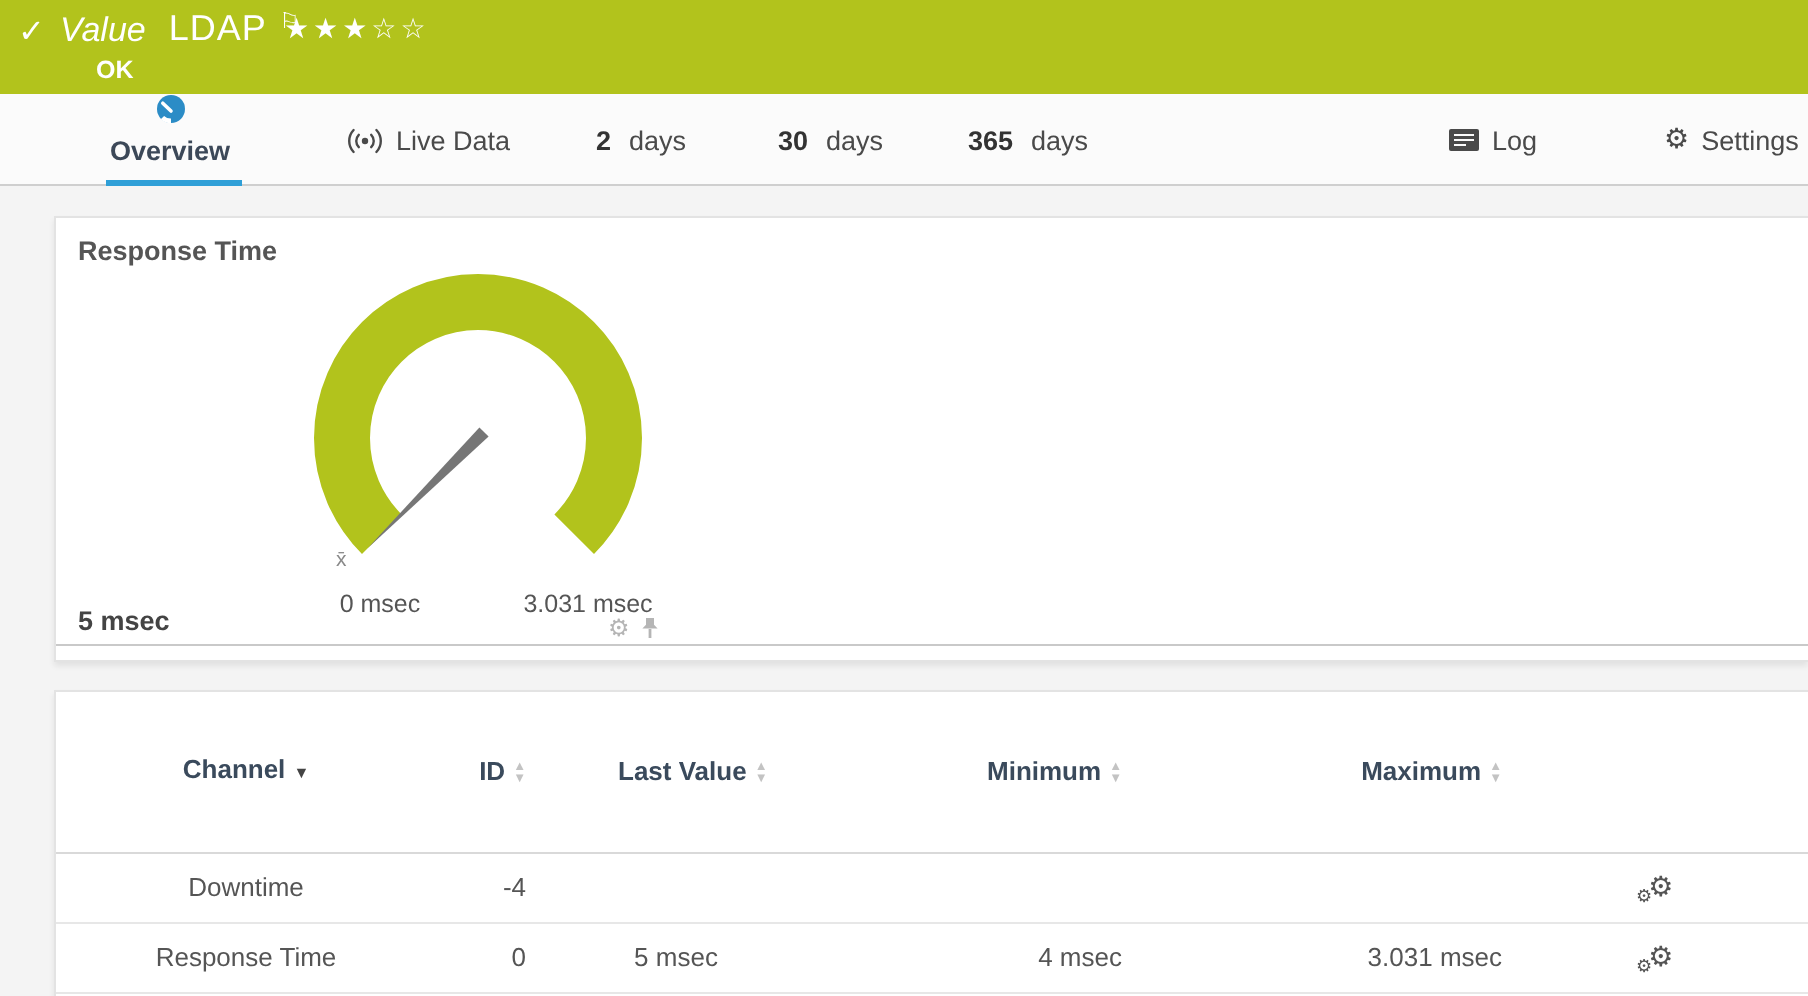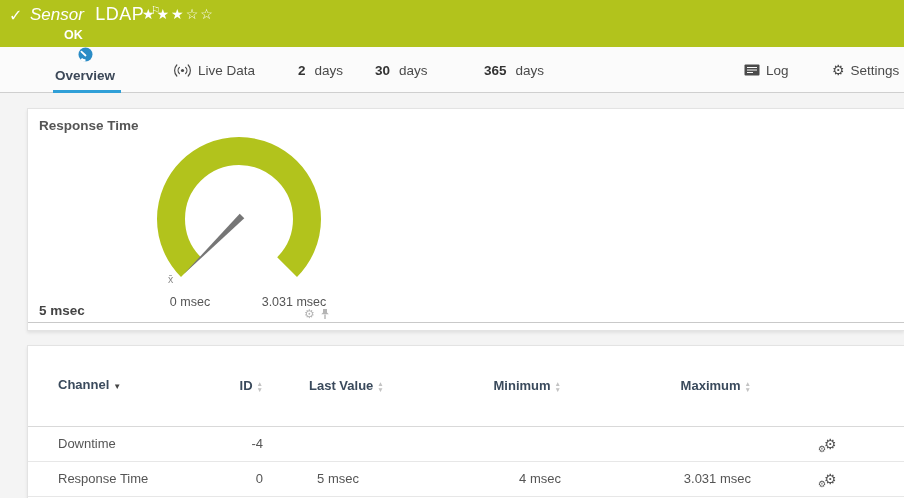--- a/index.html
+++ b/index.html
@@ -15,43 +15,43 @@
   .statusbar {
     position: absolute; top: 0; left: 0; width: 904px; height: 47px;
     background: #b2c31c; color: #fff;
   }
   .statusbar .check { position: absolute; left: 9px; top: 6px; font-size: 16px; font-weight: bold; }
   .statusbar .titleline { position: absolute; left: 30px; top: 4px; white-space: nowrap; }
   .statusbar .type { font-style: italic; font-size: 17px; font-weight: 400; }
   .statusbar .name { font-size: 18px; font-weight: 400; margin-left: 7px; letter-spacing: .5px; }
   .statusbar .flag { font-size: 11px; vertical-align: super; margin-left: 2px; }
   .statusbar .stars { position: absolute; left: 142px; top: 6px; font-size: 14px; letter-spacing: 2px; }
-  .statusbar .status { position: absolute; left: 48px; top: 28px; font-size: 12.5px; font-weight: 700; margin-left: 16px; }
+  .statusbar .status { position: absolute; left: 48px; top: 28px; font-size: 12.5px; font-weight: 700; }
 
   
   .tabbar {
     position: absolute; top: 47px; left: 0; width: 904px; height: 46px;
     background: #fbfbfb; border-bottom: 1px solid #cfcfcf;
   }
   .tab {
     position: absolute; top: 0; height: 46px;
     display: flex; align-items: center; gap: 6px;
     font-size: 13.5px; color: #4a4a4a; cursor: pointer; white-space: nowrap;
     padding: 0 6px 0 2px;
   }
   .tab.active { border-bottom: 3px solid #2f9fd7; color: #3c4858; font-weight: 700; }
   .tab .num { font-weight: 700; color: #333; margin-right: 3px; }
   .tab .ticon { display: inline-flex; align-items: center; }
   .t-overview { left: 53px; flex-direction: column; }
   .t-live     { left: 171px; }
   .t-2d       { left: 296px; }
-  .t-30d      { left: 373px; text-align: right; }
+  .t-30d      { left: 387px; text-align: right; }
   .t-365d     { left: 482px; }
   .t-hist     { left: 595px; }
-  .t-log      { left: 742px; }
+  .t-log      { left: 722px; }
   .t-set      { left: 830px; }
   .gearglyph { font-family: "DejaVu Sans", sans-serif; color: #4a4a4a; font-size: 14px; }
 
   
   .panel {
     position: absolute; left: 27px; width: 877px;
     background: #fff; border: 1px solid #e3e3e3; border-right: none;
     box-shadow: 0 2px 3px rgba(0,0,0,.08);
   }
   .panel.gaugepanel { top: 108px; height: 223px; }
@@ -76,21 +76,21 @@
   .footer-divider { position: absolute; left: 0; right: 0; top: 213px; height: 1px; background: #c9c9c9; }
 
   
   table { width: 100%; border-collapse: collapse; table-layout: fixed; }
   th, td { font-size: 13px; vertical-align: middle; overflow: hidden; white-space: nowrap; }
   th {
     height: 80px; color: #3a4a5c; font-weight: 700;
     border-bottom: 1px solid #d9d9d9; line-height: 17px;
   }
   td { height: 35px; color: #555; border-bottom: 1px solid #e7e7e7; margin-top: 18px; }
-  .c-channel { text-align: left; padding-left: 30px; }
+  .c-channel { text-align: center; padding-left: 30px; }
   .c-id      { text-align: right; }
   .c-last    { text-align: center; }
   .c-min     { text-align: right; }
   .c-max     { text-align: right; }
   .c-act     { text-align: left; padding-left: 67px; }
   th.c-last .wrapbox { display: inline-block; width: 58px; text-align: right; }
 
   .caret { color: #444; font-size: 8px; margin-left: 4px; }
   .caret::before { content: "▼"; }
   .sort {
@@ -103,21 +103,21 @@
   .chan-gears { cursor: pointer; color: #555; white-space: nowrap; font-family: "DejaVu Sans", sans-serif; }
   .chan-gears .g-small { font-size: 9px; position: relative; top: 3px; margin-right: -2px; }
   .chan-gears .g-big   { font-size: 14px; }
 </style>
 </head>
 <body>
 
 <div class="statusbar">
   <span class="check">✓</span>
   <span class="titleline">
-    <span class="type">Sensor</span>
+    <span class="type">Value</span>
     <span class="name">LDAP</span>
     <span class="flag">⚐</span>
   </span>
   <span class="stars">★★★☆☆</span>
   <span class="status">OK</span>
 </div>
 
 <div class="tabbar">
 
   <div class="tab t-overview active">

